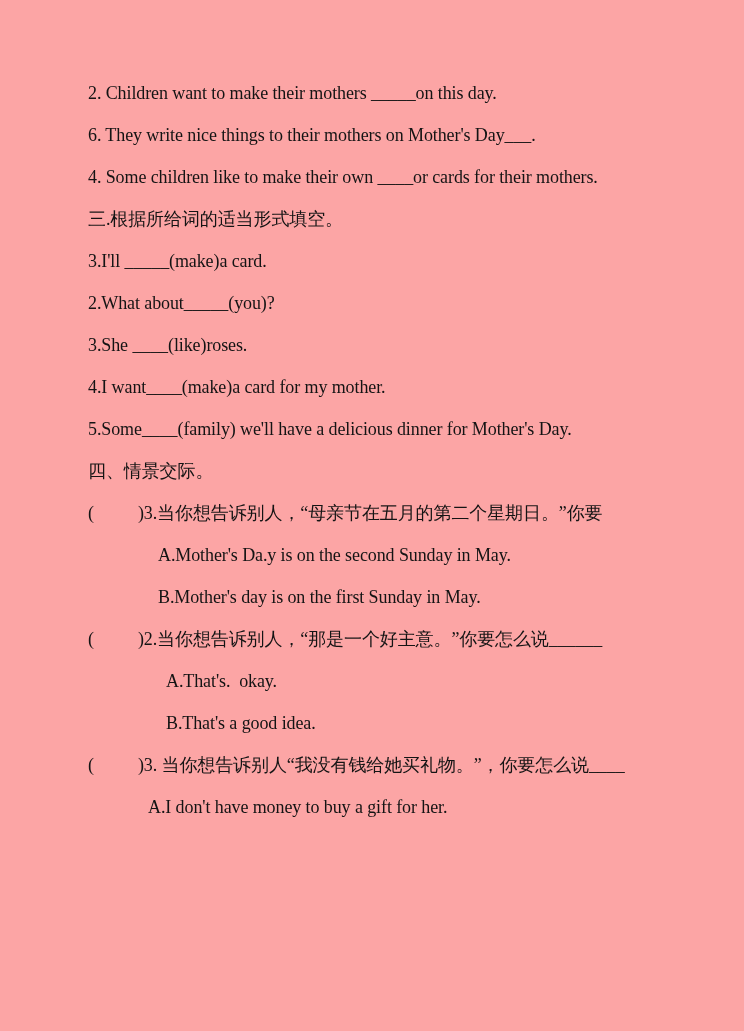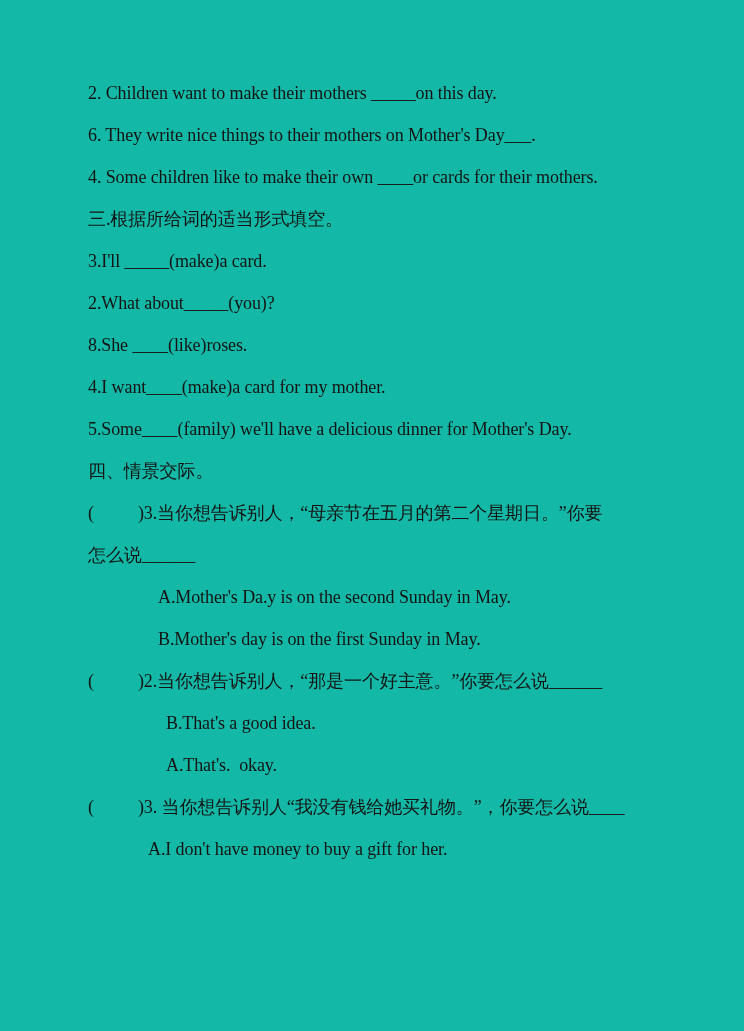--- a/index.html
+++ b/index.html
@@ -4,21 +4,21 @@
 <style>
   html, body {
     margin: 0;
     padding: 0;
     background: #ffffff;
   }
   .page {
     position: relative;
     width: 744px;
     height: 1031px;
-    background: #14b8a6;
+    background: #fca5a5;
     overflow: hidden;
     box-sizing: border-box;
     padding: 72px 28px 0 88px;
     font-family: "Liberation Serif", "DejaVu Serif", serif;
     color: #141414;
   }
   p.line {
     margin: 0;
     font-size: 18px;
     line-height: 42px;
@@ -34,31 +34,30 @@
 
 <div class="page">
 
   <p class="line">2. Children want to make their mothers _____on this day.</p>
   <p class="line">6. They write nice things to their mothers on Mother's Day___.</p>
   <p class="line">4. Some children like to make their own ____or cards for their mothers.</p>
 
   <p class="line">三.根据所给词的适当形式填空。</p>
   <p class="line">3.I'll _____(make)a card.</p>
   <p class="line">2.What about_____(you)?</p>
-  <p class="line">8.She ____(like)roses.</p>
+  <p class="line">3.She ____(like)roses.</p>
   <p class="line">4.I want____(make)a card for my mother.</p>
   <p class="line">5.Some____(family) we'll have a delicious dinner for Mother's Day.</p>
 
   <p class="line">四、情景交际。</p>
 
   <p class="line">(          )3.当你想告诉别人，“母亲节在五月的第二个星期日。”你要</p>
-  <p class="line">怎么说______</p>
   <p class="line opt1">A.Mother's Da.y is on the second Sunday in May.</p>
   <p class="line opt1">B.Mother's day is on the first Sunday in May.</p>
 
   <p class="line">(          )2.当你想告诉别人，“那是一个好主意。”你要怎么说______</p>
+  <p class="line opt2">A.That's.  okay.</p>
   <p class="line opt2">B.That's a good idea.</p>
-  <p class="line opt2">A.That's.  okay.</p>
 
   <p class="line">(          )3. 当你想告诉别人“我没有钱给她买礼物。”，你要怎么说____</p>
   <p class="line opt3">A.I don't have money to buy a gift for her.</p>
 
 </div>
 
 </body></html>

